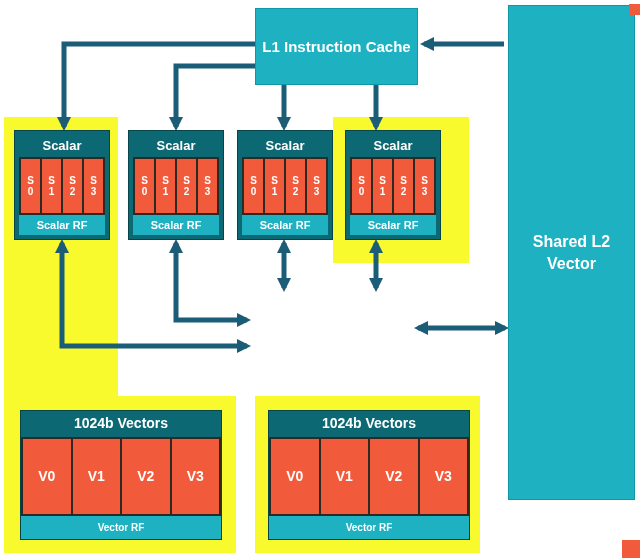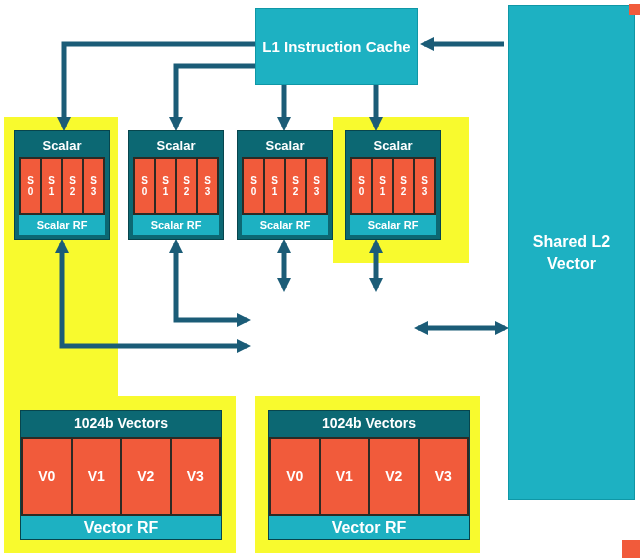--- a/index.html
+++ b/index.html
@@ -36,21 +36,21 @@
   .scalar-unit .unit-title{font-size:13px;height:20px;}
   .scalar-unit .cell{font-size:10px;}
   .scalar-unit .rf-bar{font-size:11px;height:20px;}
   #scalar-0{left:14px;top:130px;}
   #scalar-1{left:128px;top:130px;}
   #scalar-2{left:237px;top:130px;}
   #scalar-3{left:345px;top:130px;}
   .vector-unit{width:202px;height:130px;padding:0;}
   .vector-unit .unit-title{font-size:14px;height:24px;}
   .vector-unit .cell{font-size:14px;}
-  .vector-unit .rf-bar{font-size:16px;height:23px;}
+  .vector-unit .rf-bar{font-size:10px;height:23px;}
   #vector-0{left:20px;top:410px;}
   #vector-1{left:268px;top:410px;}
   .orange-frag{position:absolute;background:#f15b3b;z-index:4;}
   #frag-tr{left:629px;top:4px;width:11px;height:11px;}
   #frag-br{left:622px;top:540px;width:18px;height:18px;}
 </style>
 </head>
 <body>
 
 <div id="canvas">

